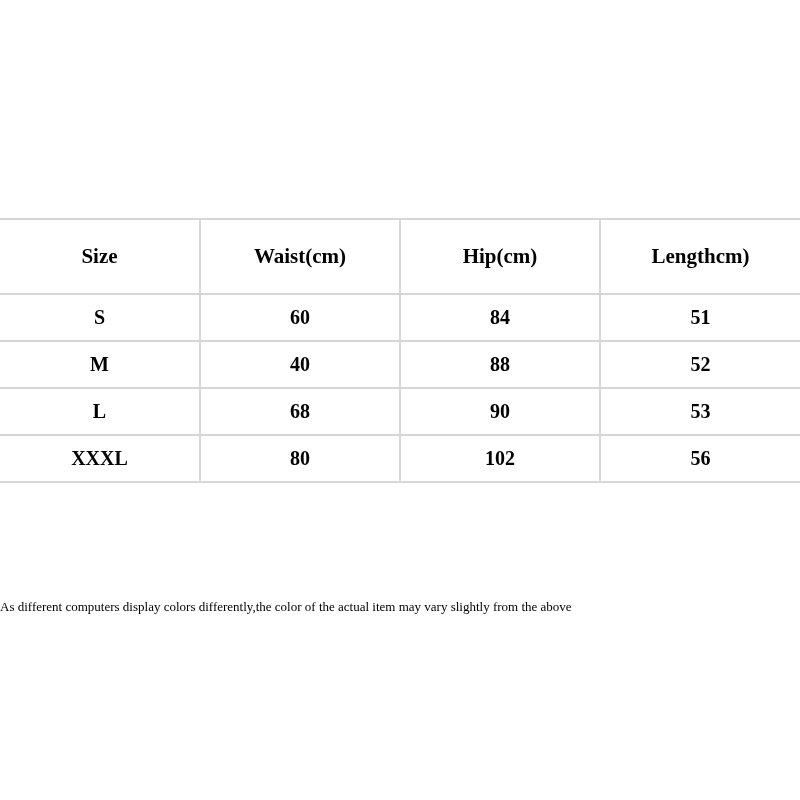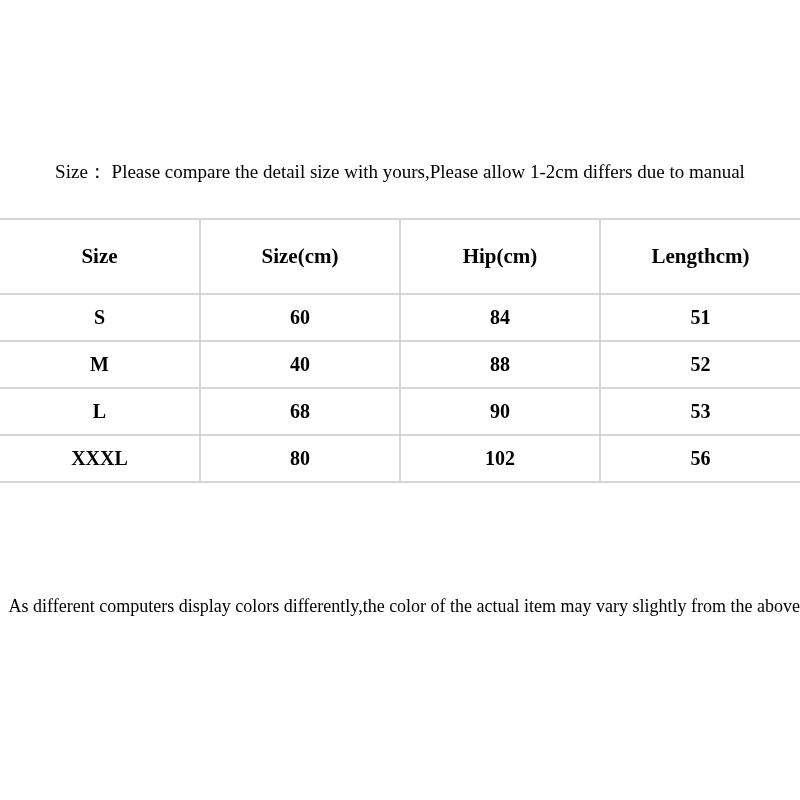--- a/index.html
+++ b/index.html
@@ -64,46 +64,45 @@
     height: 47px;
   }
   table.size-table tbody td {
     font-size: 20px;
   }
   .footer {
     position: absolute;
     top: 592px;
     left: 0;
     width: 800px;
-    text-align: right;
-    font-size: 18px;
+    text-align: left;
+    font-size: 13px;
     line-height: 29px;
   }
   .footer-line {
     white-space: nowrap;
   }
 </style>
 </head>
 <body>
 
 <div class="intro">
-  <div class="intro-line">Size：  Please compare the detail size with yours,Please allow 1-2cm differs due to manual</div>
 </div>
 
 <table class="size-table">
   <colgroup>
       <col>
       <col>
       <col>
       <col>
     </colgroup>
   <thead>
     <tr>
       <th>Size</th>
-      <th>Size(cm)</th>
+      <th>Waist(cm)</th>
       <th>Hip(cm)</th>
       <th>Lengthcm)</th>
     </tr>
   </thead>
   <tbody>
     <tr>
       <td>S</td>
       <td>60</td>
       <td>84</td>
       <td>51</td>

